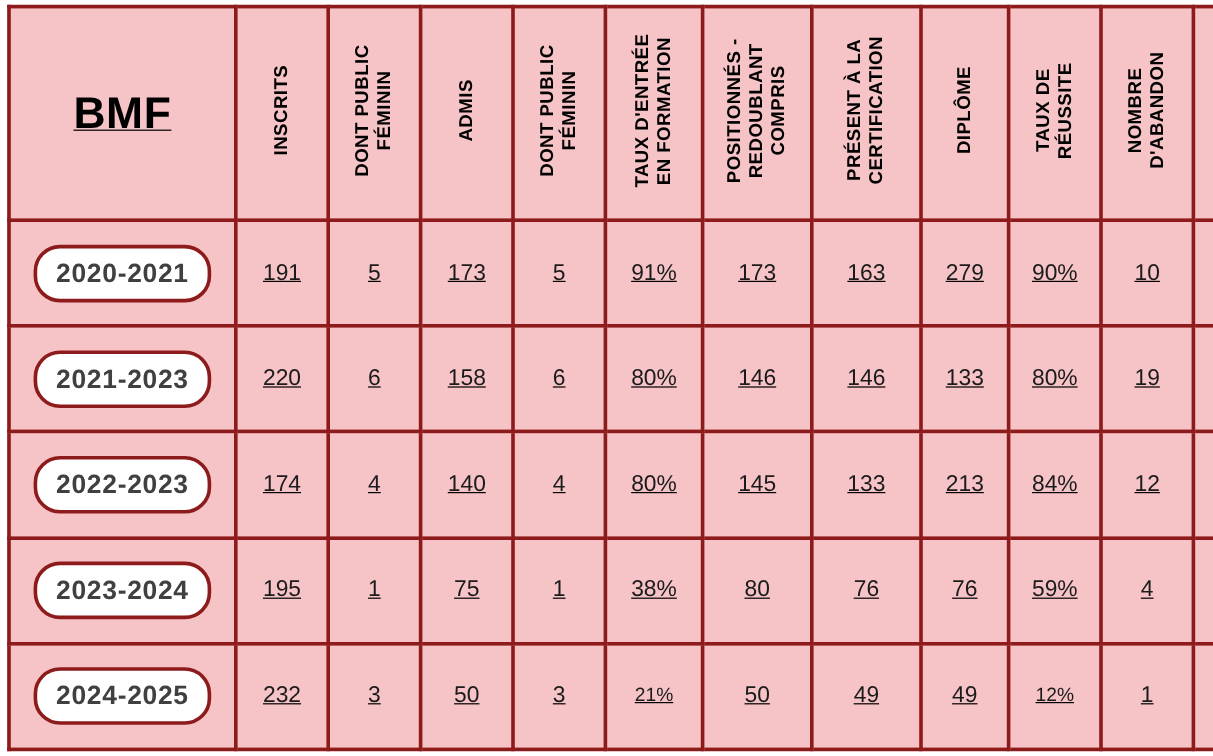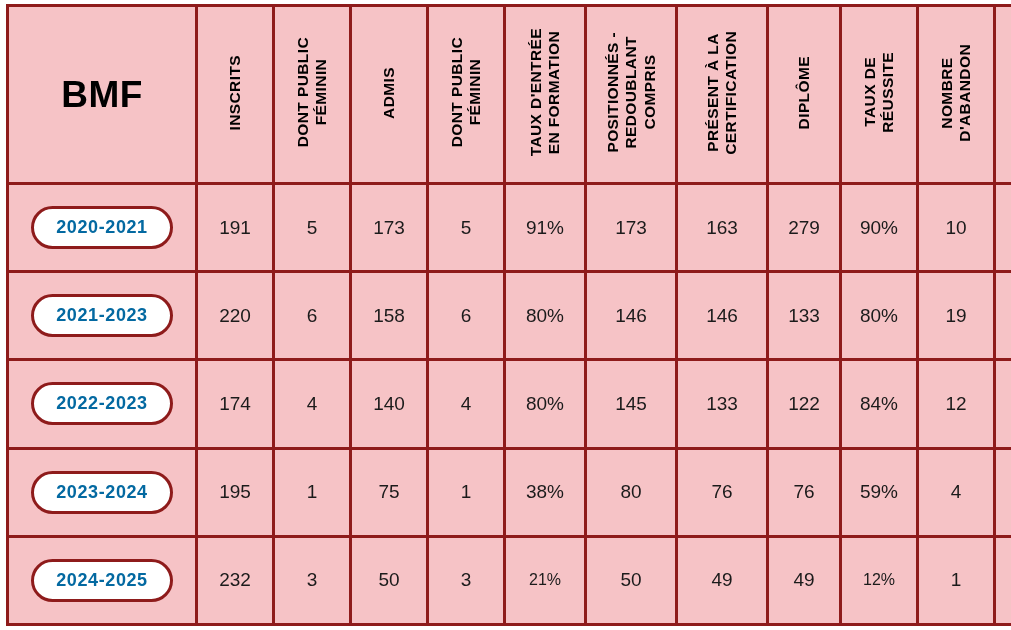--- a/index.html
+++ b/index.html
@@ -14,20 +14,21 @@
     overflow: hidden;
   }
 
   .table-wrap {
     position: absolute;
     left: 6px;
     top: 4px;
     width: 999px;
     height: 622px;
     box-sizing: border-box;
+    text-decoration: underline;
   }
 
   table.stats {
     border-collapse: collapse;
     table-layout: fixed;
     width: 999px;
     height: 622px;
     background: #f6c3c6;
   }
 
@@ -95,24 +96,24 @@
     padding: 0 16px;
   }
   .year-pill {
     display: inline-block;
     box-sizing: border-box;
     min-width: 142px;
     padding: 8px 16px;
     background: #ffffff;
     border: 3px solid #8e1b1b;
     border-radius: 22px;
-    font-size: 18px;
+    font-size: 22px;
     font-weight: bold;
     letter-spacing: 0.6px;
-    color: #0369a1;
+    color: #404040;
   }
 
   td.value {
     font-size: 19px;
     color: #1b1b1b;
   }
   td.value.small {
     font-size: 16px;
   }
 </style>
@@ -206,21 +207,21 @@
         <td class="year-cell">
           <span class="year-pill">2022-2023</span>
         </td>
         <td class="value">174</td>
         <td class="value">4</td>
         <td class="value">140</td>
         <td class="value">4</td>
         <td class="value">80%</td>
         <td class="value">145</td>
         <td class="value">133</td>
-        <td class="value">122</td>
+        <td class="value">213</td>
         <td class="value">84%</td>
         <td class="value">12</td>
         <td class="value">8%</td>
       </tr>
       <tr class="data-row">
         <td class="year-cell">
           <span class="year-pill">2023-2024</span>
         </td>
         <td class="value">195</td>
         <td class="value">1</td>

